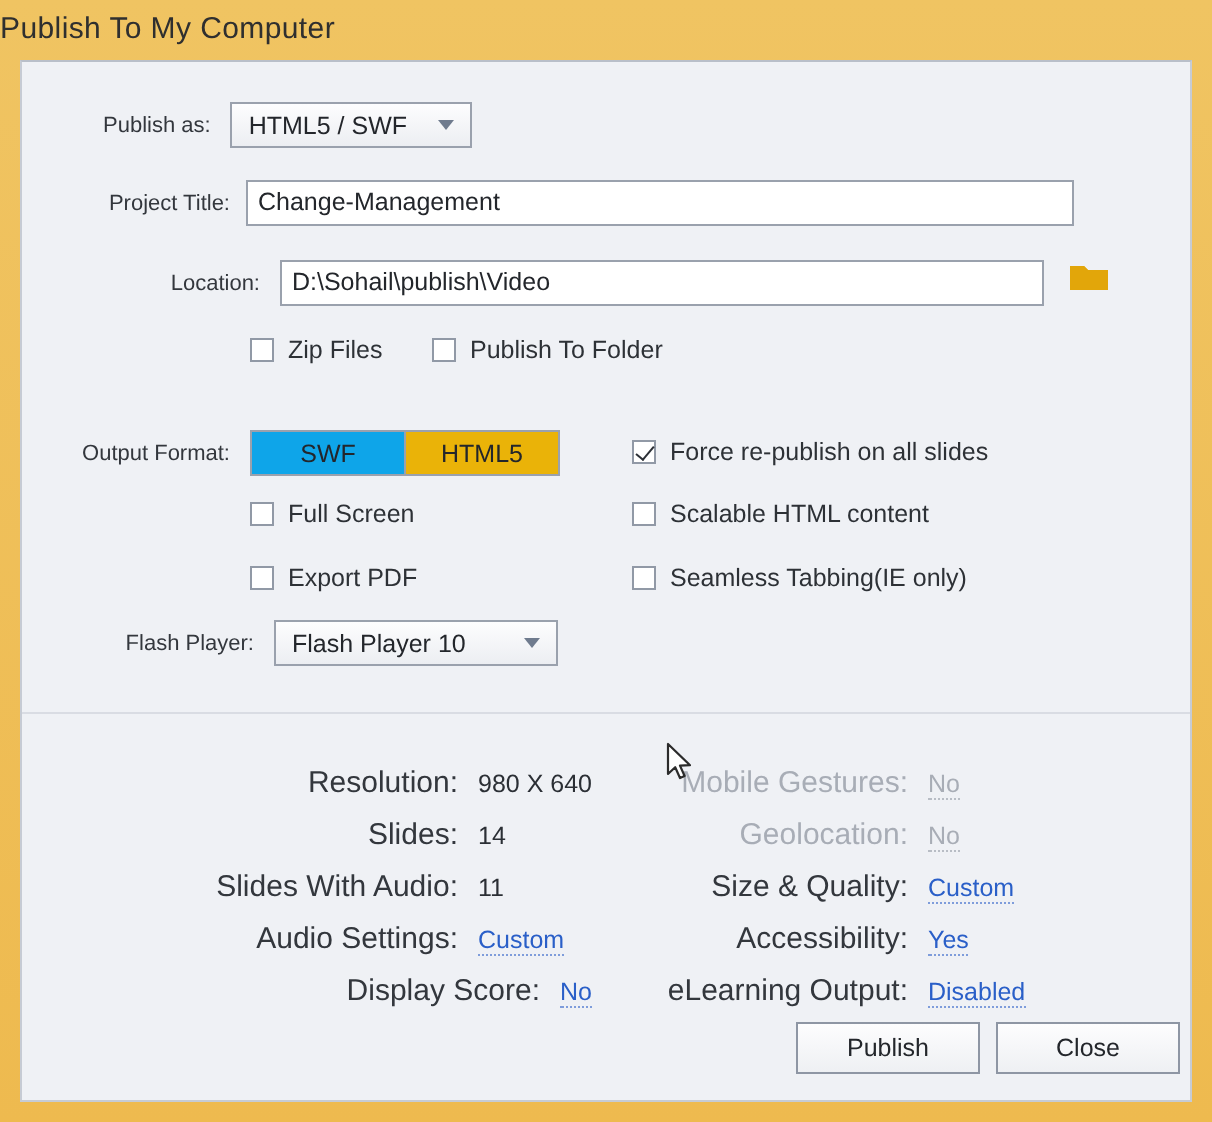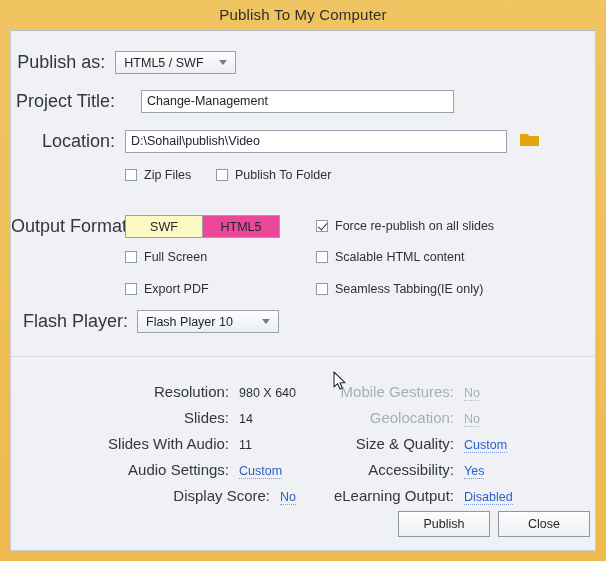--- a/index.html
+++ b/index.html
@@ -15,21 +15,20 @@
     width: 606px;
     height: 561px;
     box-sizing: border-box;
     background: #eeba4f;
     background: linear-gradient(#f0c462, #eeba4f);
     overflow: hidden;
   }
   .titlebar {
     height: 30px;
     line-height: 30px;
-    text-align: center;
     font-size: 15px;
     color: #2f2f2f;
     font-weight: normal;
     letter-spacing: .2px;
   }
   .body-panel {
     position: absolute;
     left: 10px;
     top: 30px;
     width: 586px;
@@ -44,21 +43,21 @@
     position: relative;
     height: 325px;
     border-bottom: 1px solid #d9dce3;
   }
   .row {
     position: absolute;
     display: flex;
     align-items: center;
   }
   .lbl {
-    font-size: 18px;
+    font-size: 11px;
     color: #33373d;
     text-align: right;
     white-space: nowrap;
   }
   
   .select {
     box-sizing: border-box;
     height: 23px;
     background: linear-gradient(#fdfdfe, #eceef2);
     border: 1px solid #9aa1ad;
@@ -127,25 +126,25 @@
     border: 1px solid #9aa1ad;
     height: 23px;
   }
   .seg .segbtn {
     width: 76px;
     display: flex;
     align-items: center;
     justify-content: center;
     font-size: 12.5px;
     color: #23262b;
-    background: #ec4899;
+    background: #eab308;
     cursor: default;
   }
   .seg .segbtn.active {
-    background: #fef9c3;
+    background: #0ea5e9;
     text-align: center;
   }
   .seg .segbtn + .segbtn {
     border-left: 1px solid #9aa1ad;
   }
   
   .folder-icon { cursor: default; }
   
   .info-area {
     position: relative;
@@ -202,25 +201,25 @@
       <div class="row" style="left:0px; top:20px; width:225px;">
         <div class="lbl" style="width:104px;">Publish as:</div>
         <div class="select" style="margin-left:10px; width:132px;">
           <span>HTML5 / SWF</span>
           <span class="caret"></span>
         </div>
       </div>
 
       <div class="row" style="left:0px; top:59px;">
         <div class="lbl" style="width:104px;">Project Title:</div>
-        <div class="tinput" style="margin-left:26px; width:313px;">Change-Management</div>
+        <div class="tinput" style="margin-left:8px; width:414px;">Change-Management</div>
       </div>
 
       <div class="row" style="left:0px; top:99px;">
-        <div class="lbl" style="width:104px;">Location:</div>
+        <div class="lbl" style="width:104px;padding-left:15px;">Location:</div>
         <div class="tinput" style="margin-left:10px; width:382px;">D:\Sohail\publish\Video</div>
         <div class="folder-icon" style="margin-left:12px;">
           <svg width="22" height="18" viewBox="0 0 22 18" aria-hidden="true">
             <path d="M1 3 H8 L10 5 H20 V15 H1 Z" fill="#e2a60a"></path>
             <path d="M1 3 H8 L10 5 H1 Z" fill="#e2a60a"></path>
           </svg>
         </div>
       </div>
 
       <div class="row" style="left:114px; top:137px;">

